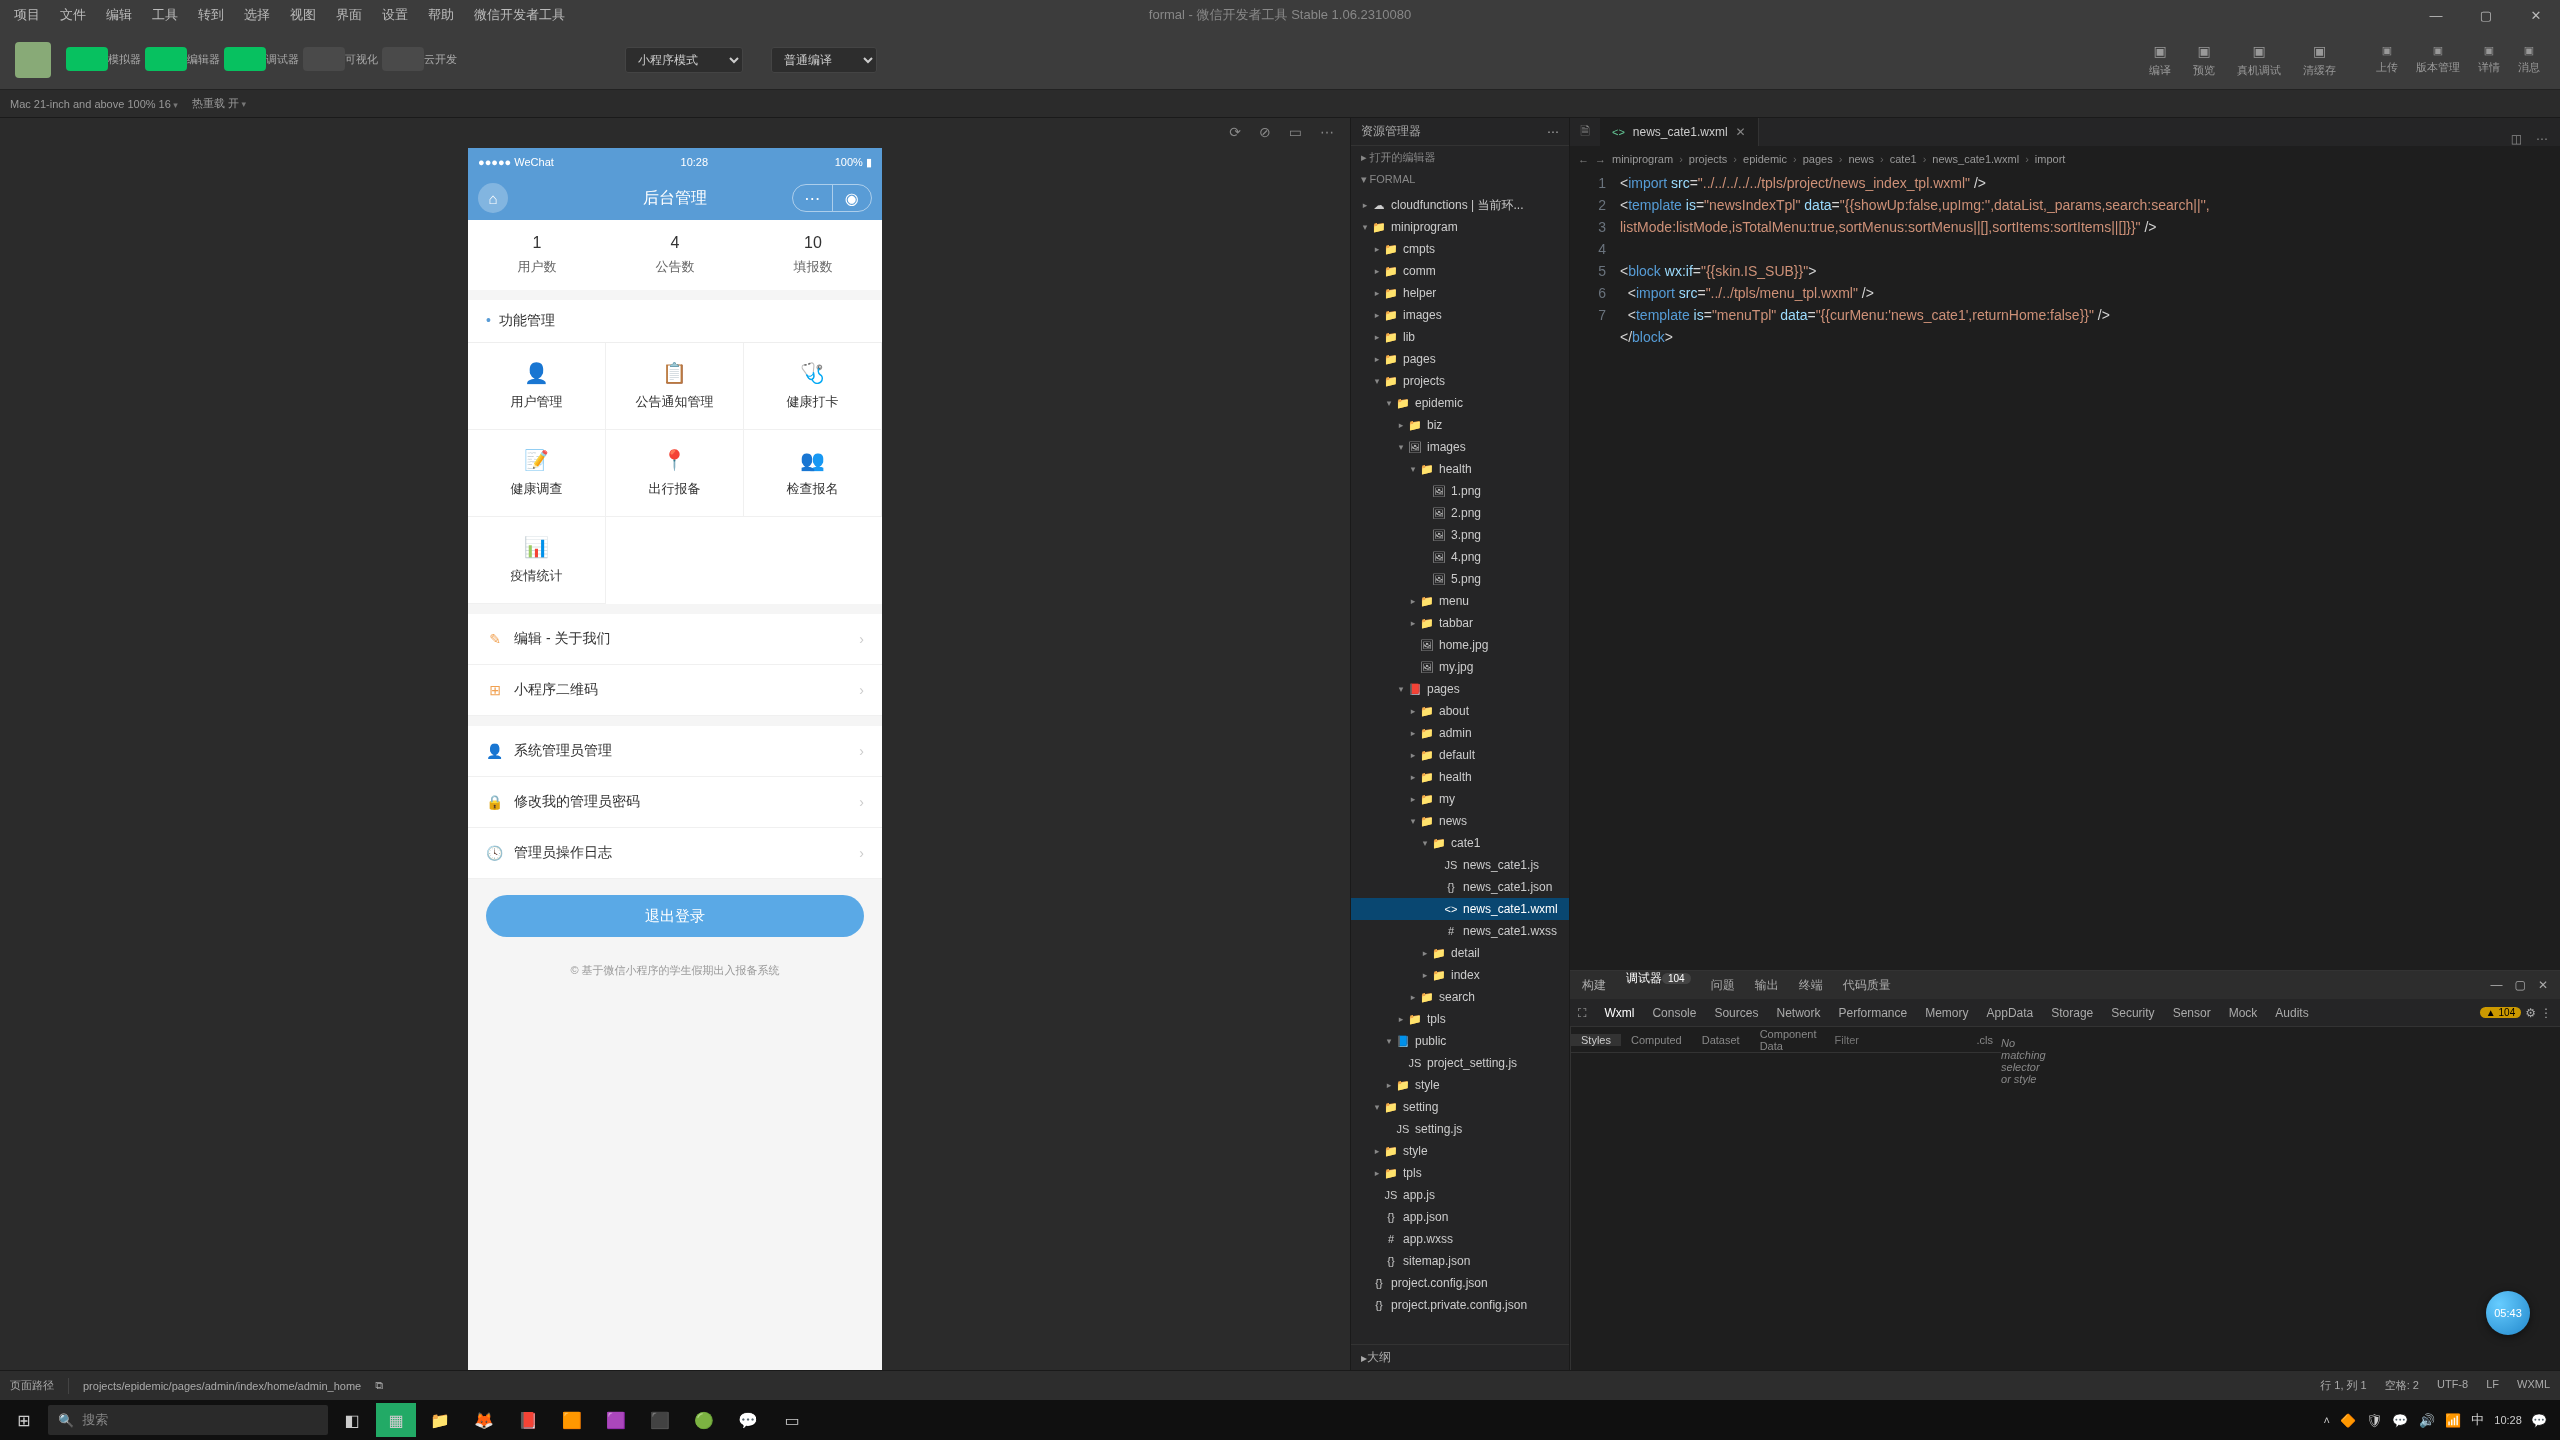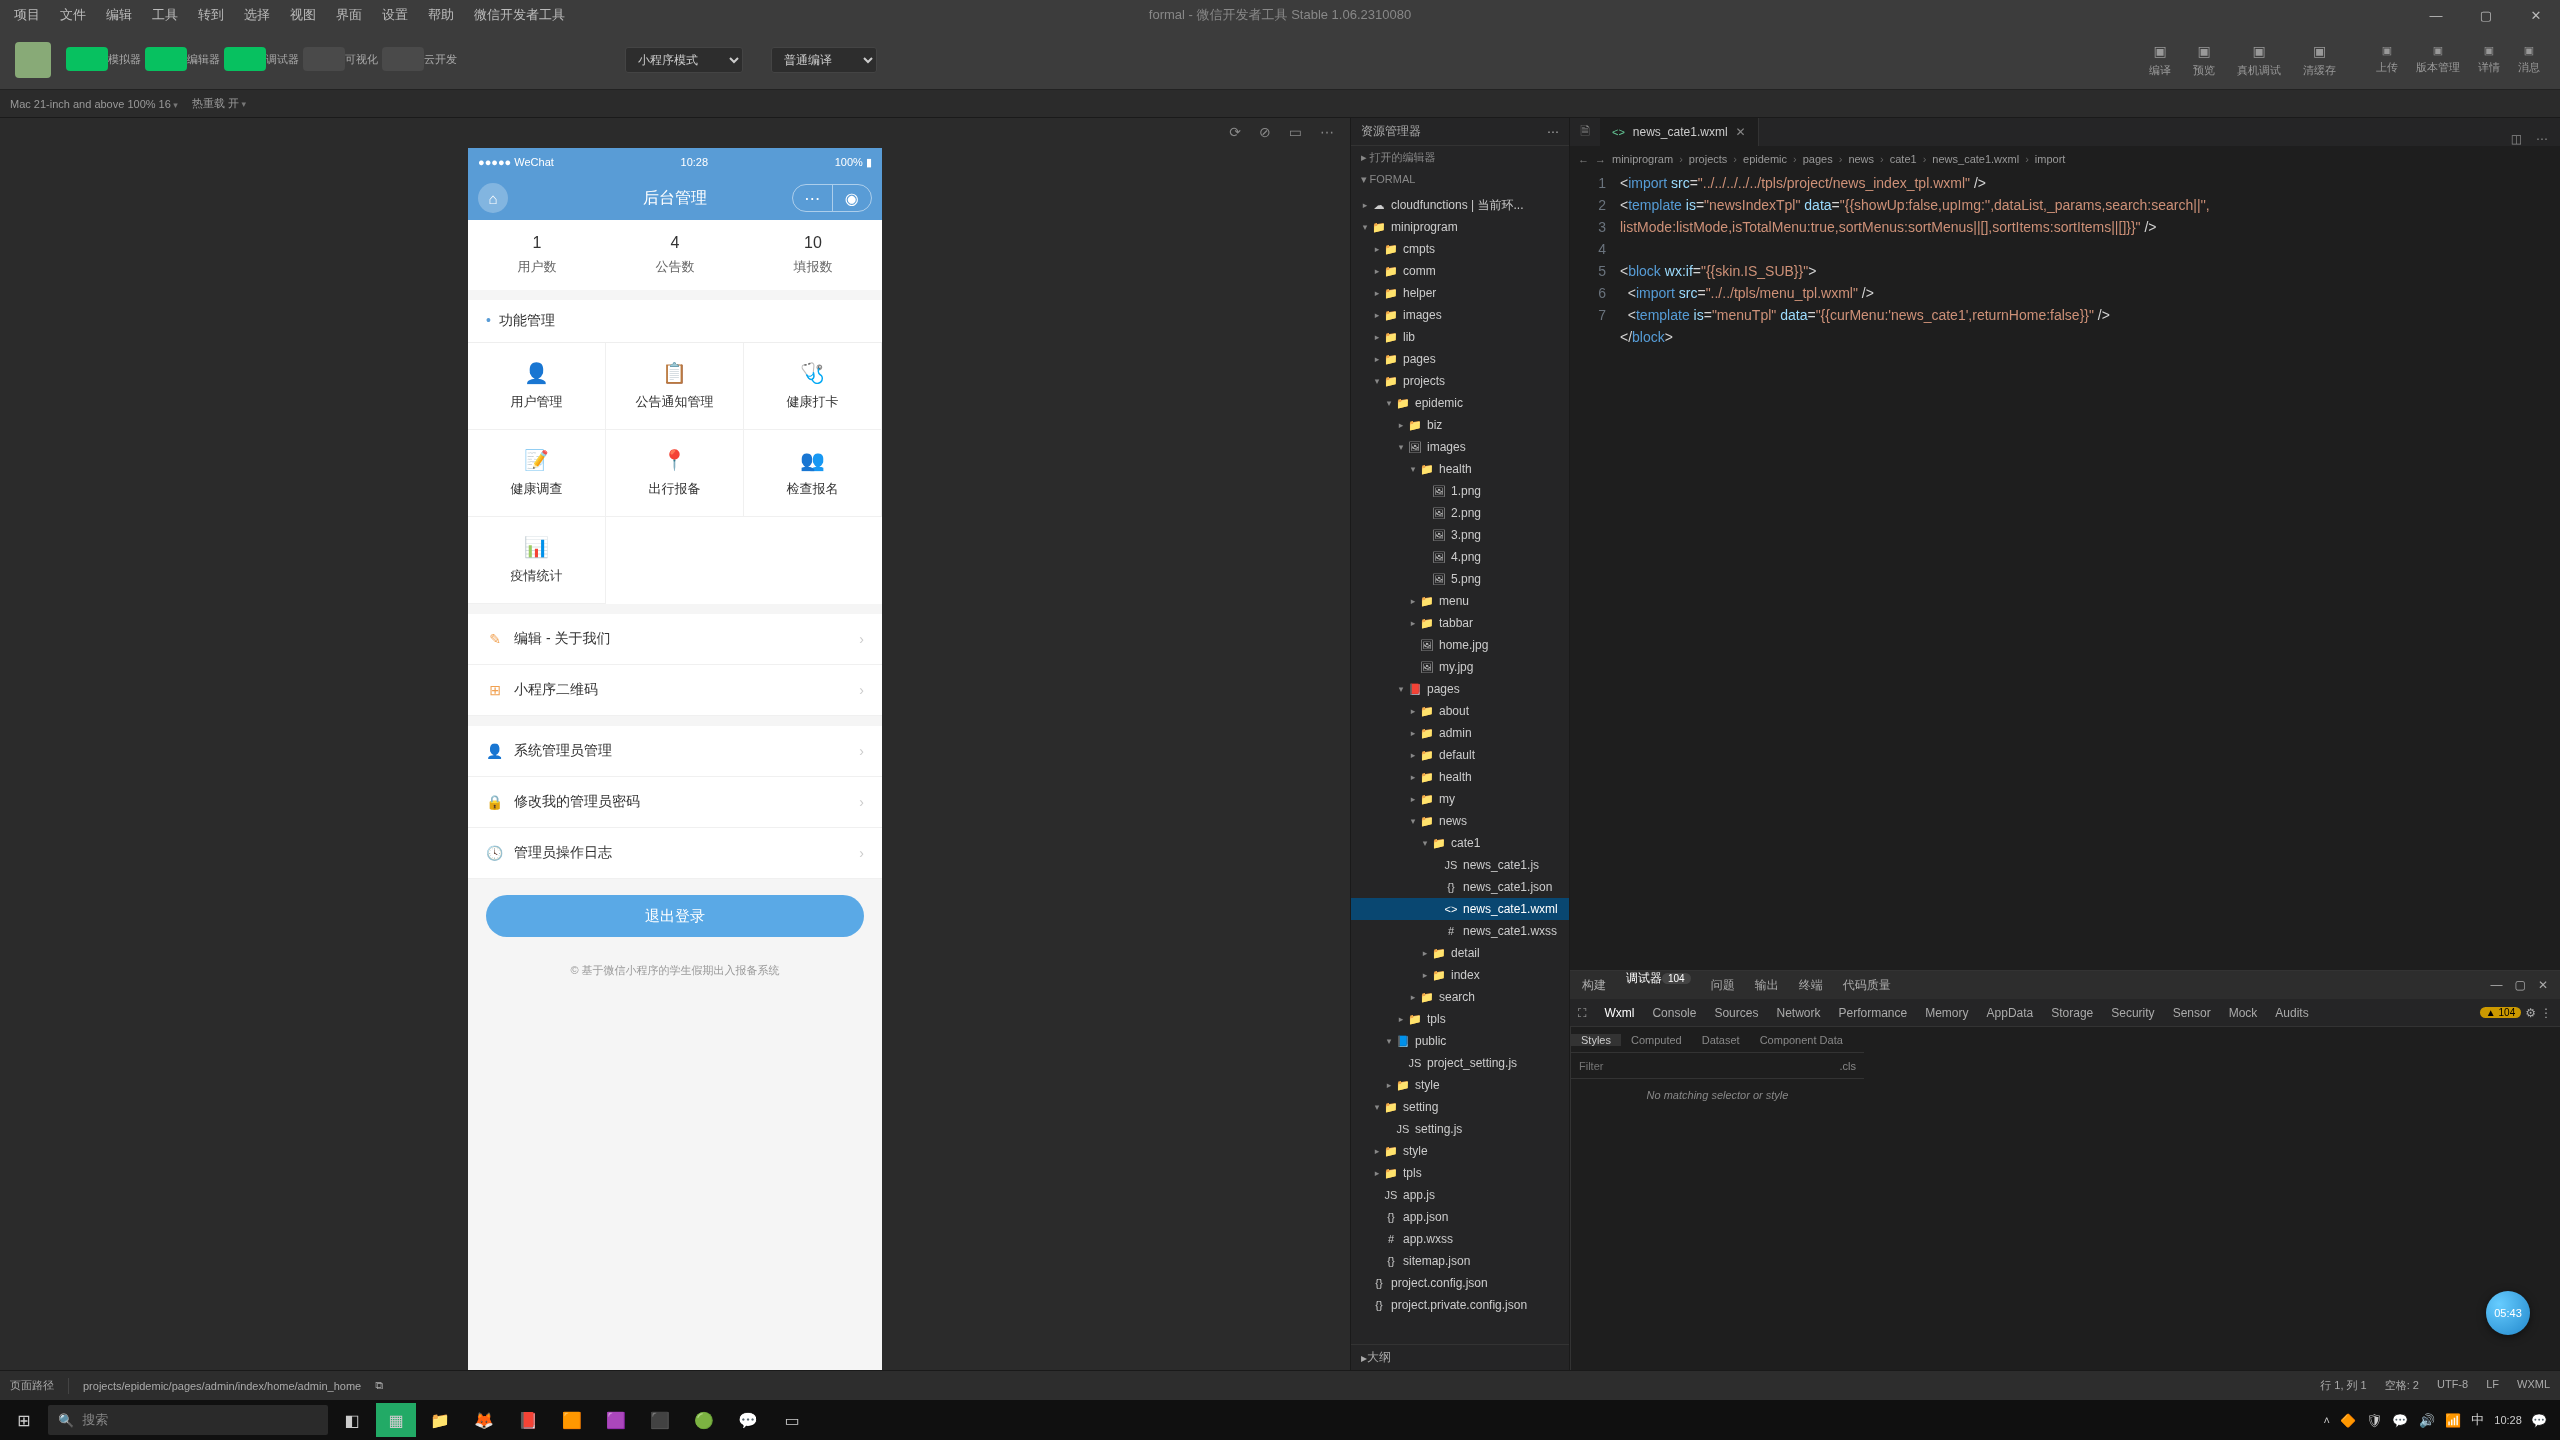--- a/index.html
+++ b/index.html
@@ -104,21 +104,21 @@
 .devtools .dtabs-out .sel{color:#fff;border-bottom:2px solid #07c160;padding-bottom:12px;}
 .devtools .dtabs-out .badge{background:#444;border-radius:8px;padding:0 6px;font-size:10px;}
 .devtools .dtabs-out .right{margin-left:auto;display:flex;gap:12px;}
 .devtools .dtabs-in{height:28px;background:#252526;display:flex;align-items:center;padding:0 8px;gap:18px;font-size:12px;color:#aaa;border-bottom:1px solid #333;}
 .devtools .dtabs-in .sel{color:#fff;}
 .devtools .dtabs-in .warn{margin-left:auto;display:flex;align-items:center;gap:4px;padding-left:32px;}
 .devtools .dtabs-in .warn .wb{background:#c90;color:#000;border-radius:8px;padding:0 6px;font-size:10px;}
 .devtools .dcontent{flex:1;display:flex;}
 .devtools .elements{flex:1;padding:8px;font-family:Consolas,monospace;font-size:12px;color:#aaa;}
 .devtools .elements .l{white-space:pre;}
-.devtools .styles{width:294px;border-left:1px solid #333;display:flex;flex-direction:column;}
+.devtools .styles{width:294px;border-left:1px solid #333;display:flex;flex-direction:row;}
 .devtools .styles .shead{height:26px;display:flex;align-items:center;border-bottom:1px solid #333;font-size:11px;}
 .devtools .styles .shead span{padding:0 10px;color:#888;cursor:pointer;}
 .devtools .styles .shead span.sel{color:#ccc;background:#333;}
 .devtools .styles .filter{height:26px;display:flex;align-items:center;padding:0 8px;border-bottom:1px solid #333;}
 .devtools .styles .filter input{flex:1;background:transparent;border:none;color:#ccc;font-size:11px;outline:none;}
 .devtools .styles .filter .cls{color:#888;font-size:11px;}
 .devtools .styles .empty{flex:1;display:flex;justify-content:center;padding-top:10px;color:#888;font-style:italic;font-size:11px;}
 
 
 .footer{position:absolute;bottom:40px;left:0;right:0;height:30px;background:#2d2d2d;border-top:1px solid #1a1a1a;display:flex;align-items:center;padding:0 10px;font-size:11px;color:#aaa;gap:14px;}

